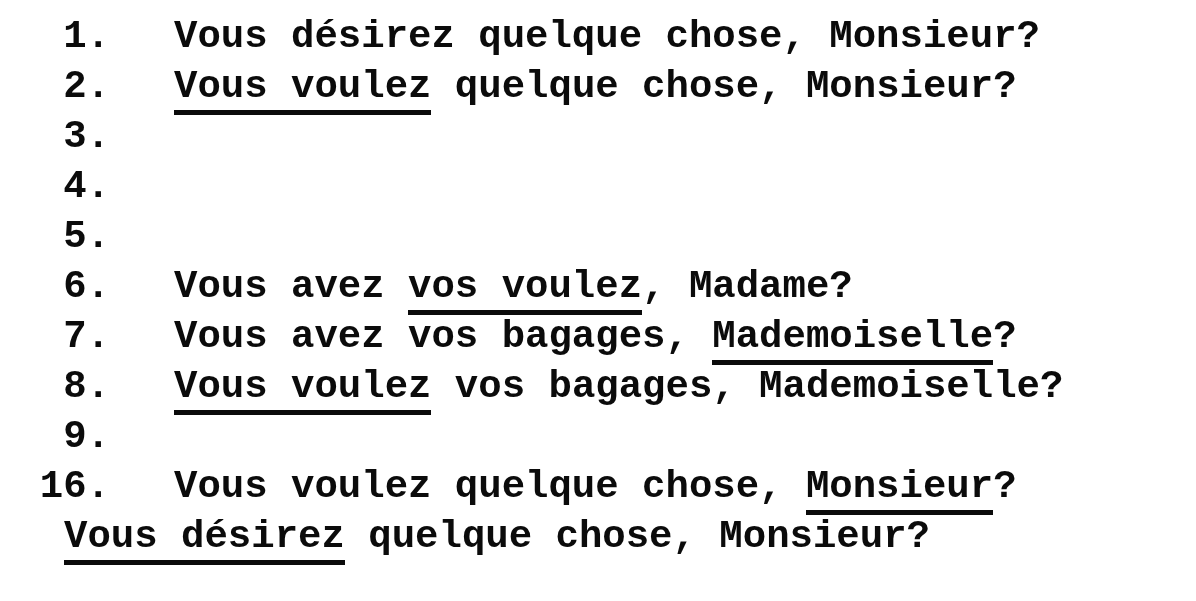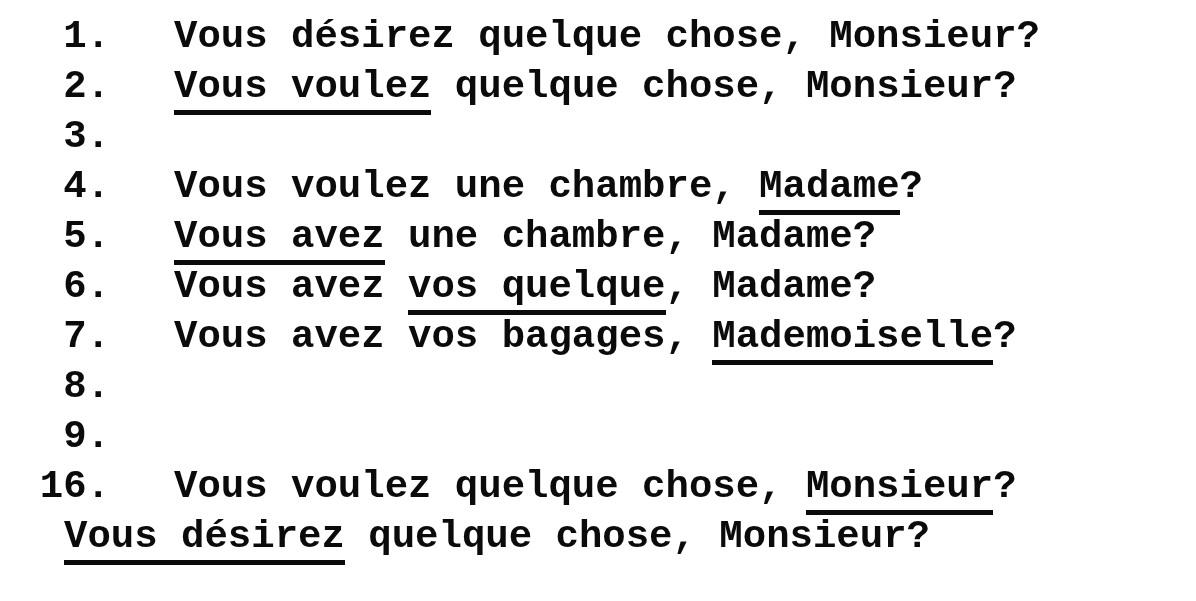--- a/index.html
+++ b/index.html
@@ -66,40 +66,39 @@
     <span class="num">2.</span>
     <span class="text"><span class="seg underlined">Vous voulez</span><span class="seg"> quelque chose, Monsieur?</span></span>
   </li>
 
   <li class="line">
     <span class="num">3.</span>
   </li>
 
   <li class="line">
     <span class="num">4.</span>
-    <span class="text"><span class="seg">Vous voulez une chambre, </span><span class="seg underlined">Madame</span><span class="seg">?</span></span>
   </li>
 
   <li class="line">
     <span class="num">5.</span>
-    <span class="text"><span class="seg underlined">Vous avez</span><span class="seg"> une chambre, Madame?</span></span>
   </li>
 
   <li class="line">
     <span class="num">6.</span>
-    <span class="text"><span class="seg">Vous avez </span><span class="seg underlined">vos quelque</span><span class="seg">, Madame?</span></span>
+    <span class="text"><span class="seg">Vous avez </span><span class="seg underlined">vos voulez</span><span class="seg">, Madame?</span></span>
   </li>
 
   <li class="line">
     <span class="num">7.</span>
     <span class="text"><span class="seg">Vous avez vos bagages, </span><span class="seg underlined">Mademoiselle</span><span class="seg">?</span></span>
   </li>
 
   <li class="line">
     <span class="num">8.</span>
+    <span class="text"><span class="seg underlined">Vous voulez</span><span class="seg"> vos bagages, Mademoiselle?</span></span>
   </li>
 
   <li class="line">
     <span class="num">9.</span>
   </li>
 
   <li class="line">
     <span class="num">16.</span>
     <span class="text"><span class="seg">Vous voulez quelque chose, </span><span class="seg underlined">Monsieur</span><span class="seg">?</span></span>
   </li>

